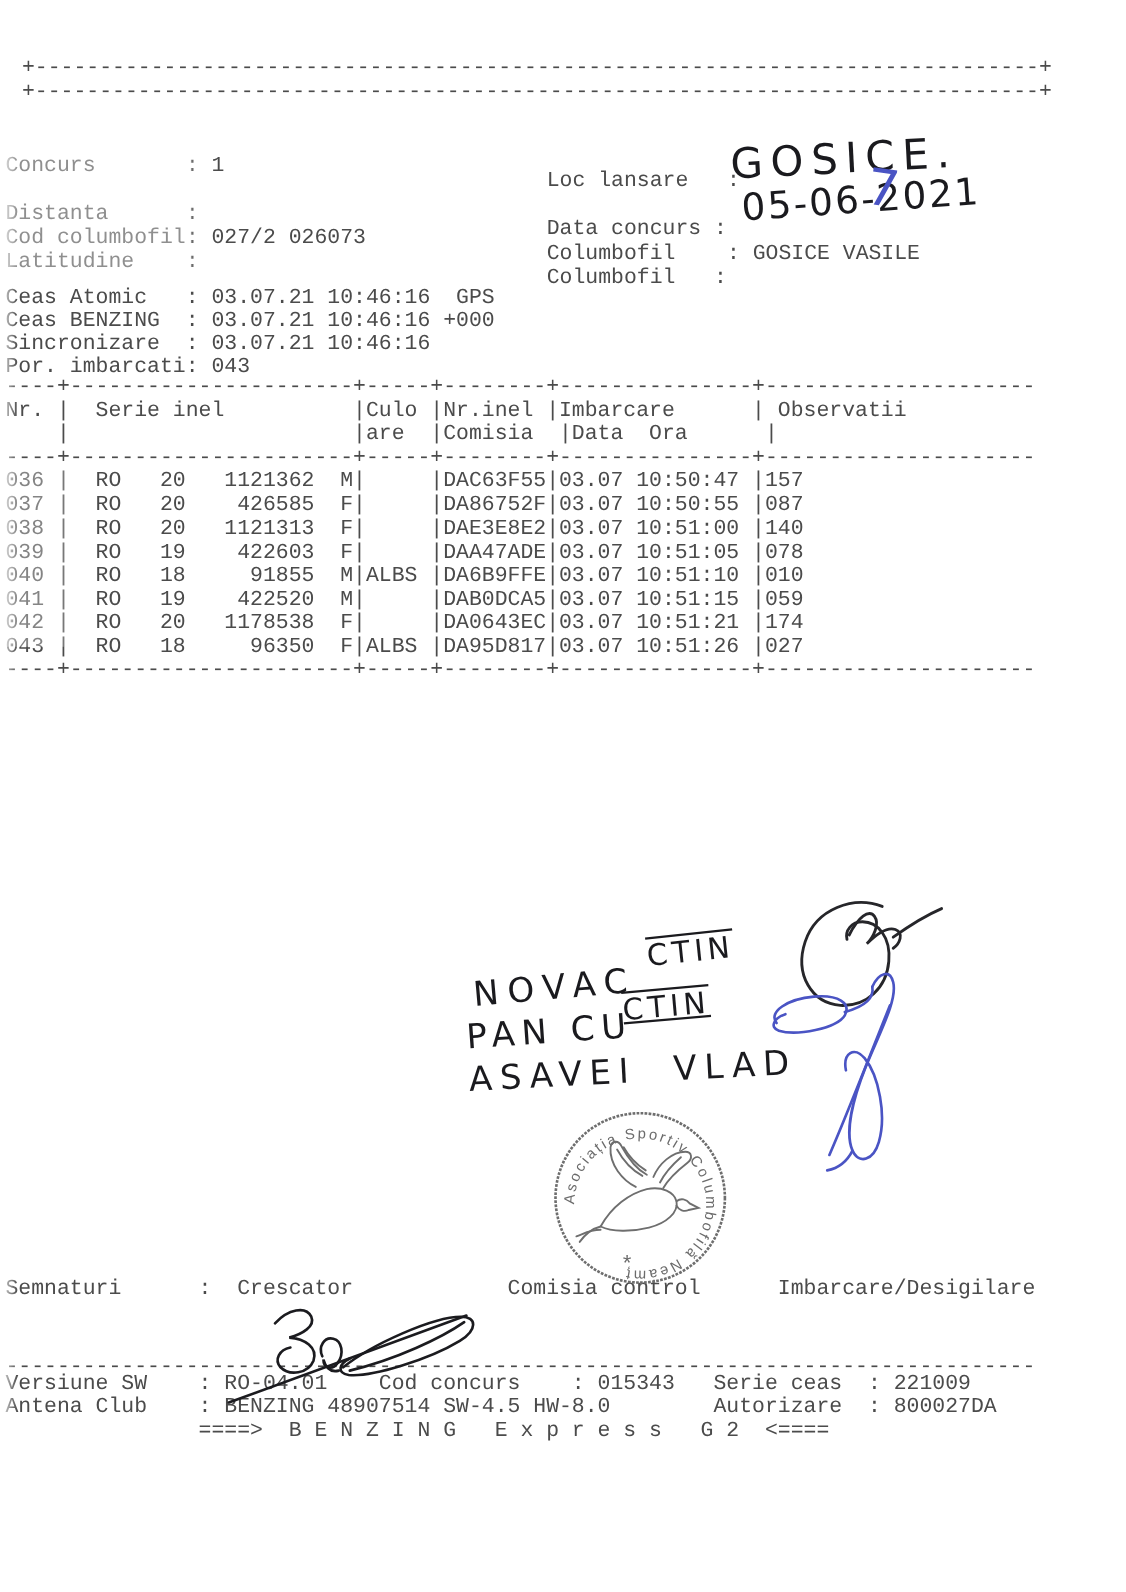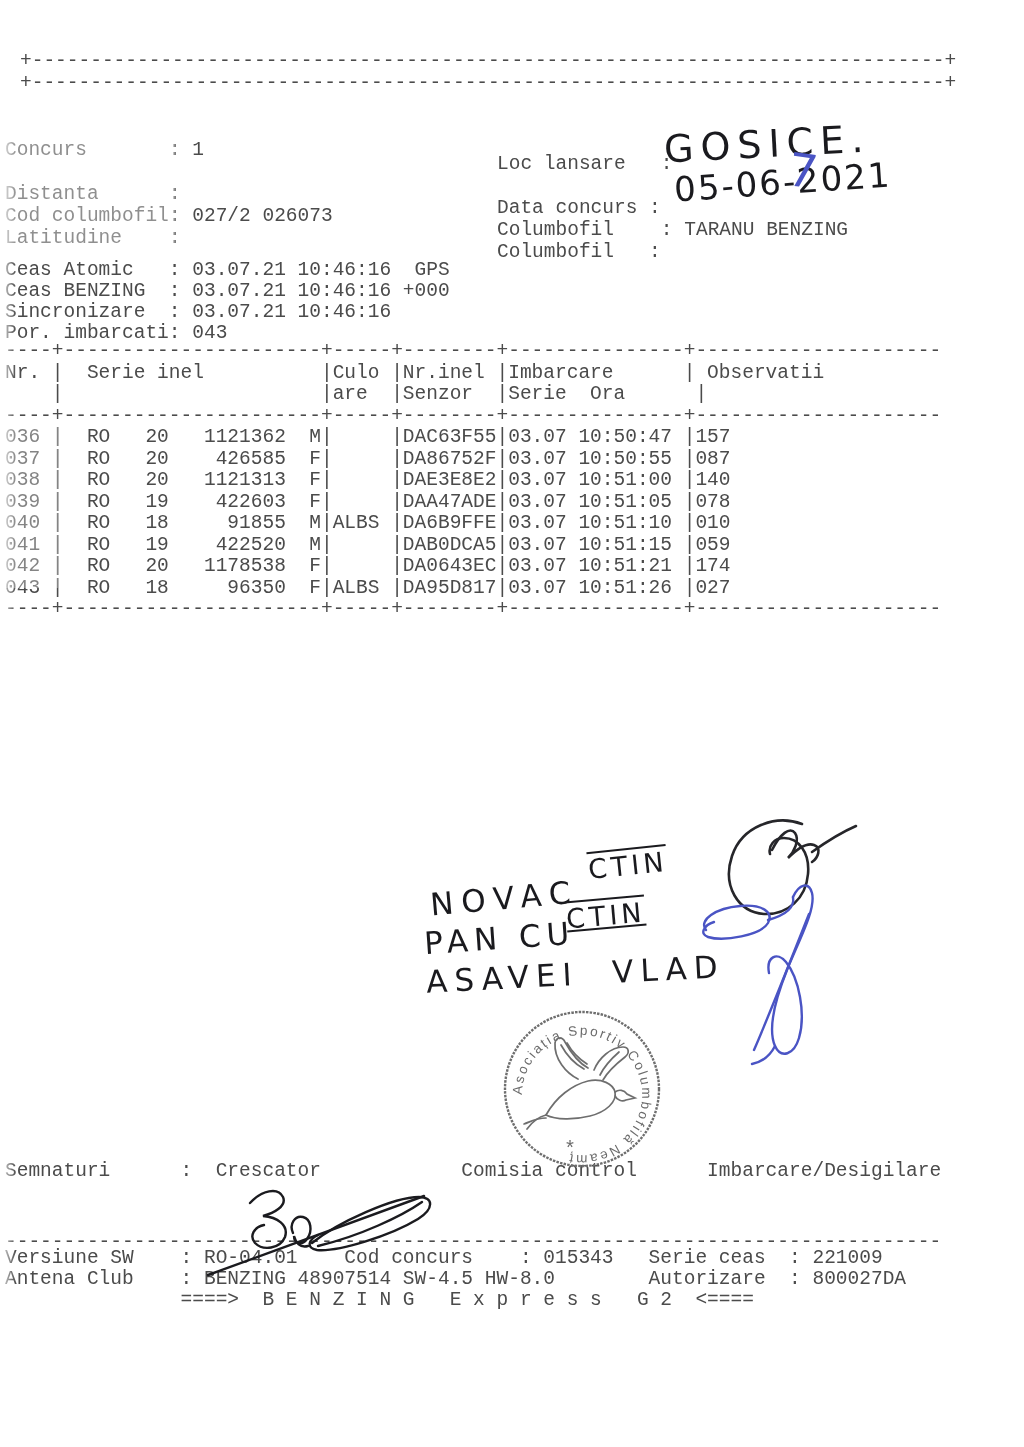--- a/index.html
+++ b/index.html
@@ -44,35 +44,35 @@
     <span class="line"></span>
     <span class="line">Distanta      :</span>
     <span class="line">Cod columbofil: 027/2 026073</span>
     <span class="line">Latitudine    :</span>
   </div>
 
   <div class="blk b22" style="left:497px;top:155px;">
     <span class="line">Loc lansare   :</span>
     <span class="line"></span>
     <span class="line">Data concurs :</span>
-    <span class="line">Columbofil    : TARANU BENZING</span>
+    <span class="line">Columbofil    : GOSICE VASILE</span>
     <span class="line">Columbofil   :</span>
   </div>
 
   <div class="blk b21" style="left:5px;top:261px;">
     <span class="line">Ceas Atomic   : 03.07.21 10:46:16  GPS</span>
     <span class="line">Ceas BENZING  : 03.07.21 10:46:16 +000</span>
     <span class="line">Sincronizare  : 03.07.21 10:46:16</span>
     <span class="line">Por. imbarcati: 043</span>
   </div>
 
   <div class="blk b215" style="left:5px;top:342px;">
     <span class="line">----+----------------------+-----+--------+---------------+---------------------</span>
     <span class="line">Nr. |  Serie inel          |Culo |Nr.inel |Imbarcare      | Observatii</span>
-    <span class="line">    |                      |are  |Senzor  |Serie  Ora      |</span>
+    <span class="line">    |                      |are  |Comisia  |Data  Ora      |</span>
     <span class="line">----+----------------------+-----+--------+---------------+---------------------</span>
     <span class="line">036 |  RO   20   1121362  M|     |DAC63F55|03.07 10:50:47 |157</span>
     <span class="line">037 |  RO   20    426585  F|     |DA86752F|03.07 10:50:55 |087</span>
     <span class="line">038 |  RO   20   1121313  F|     |DAE3E8E2|03.07 10:51:00 |140</span>
     <span class="line">039 |  RO   19    422603  F|     |DAA47ADE|03.07 10:51:05 |078</span>
     <span class="line">040 |  RO   18     91855  M|ALBS |DA6B9FFE|03.07 10:51:10 |010</span>
     <span class="line">041 |  RO   19    422520  M|     |DAB0DCA5|03.07 10:51:15 |059</span>
     <span class="line">042 |  RO   20   1178538  F|     |DA0643EC|03.07 10:51:21 |174</span>
     <span class="line">043 |  RO   18     96350  F|ALBS |DA95D817|03.07 10:51:26 |027</span>
     <span class="line">----+----------------------+-----+--------+---------------+---------------------</span>

